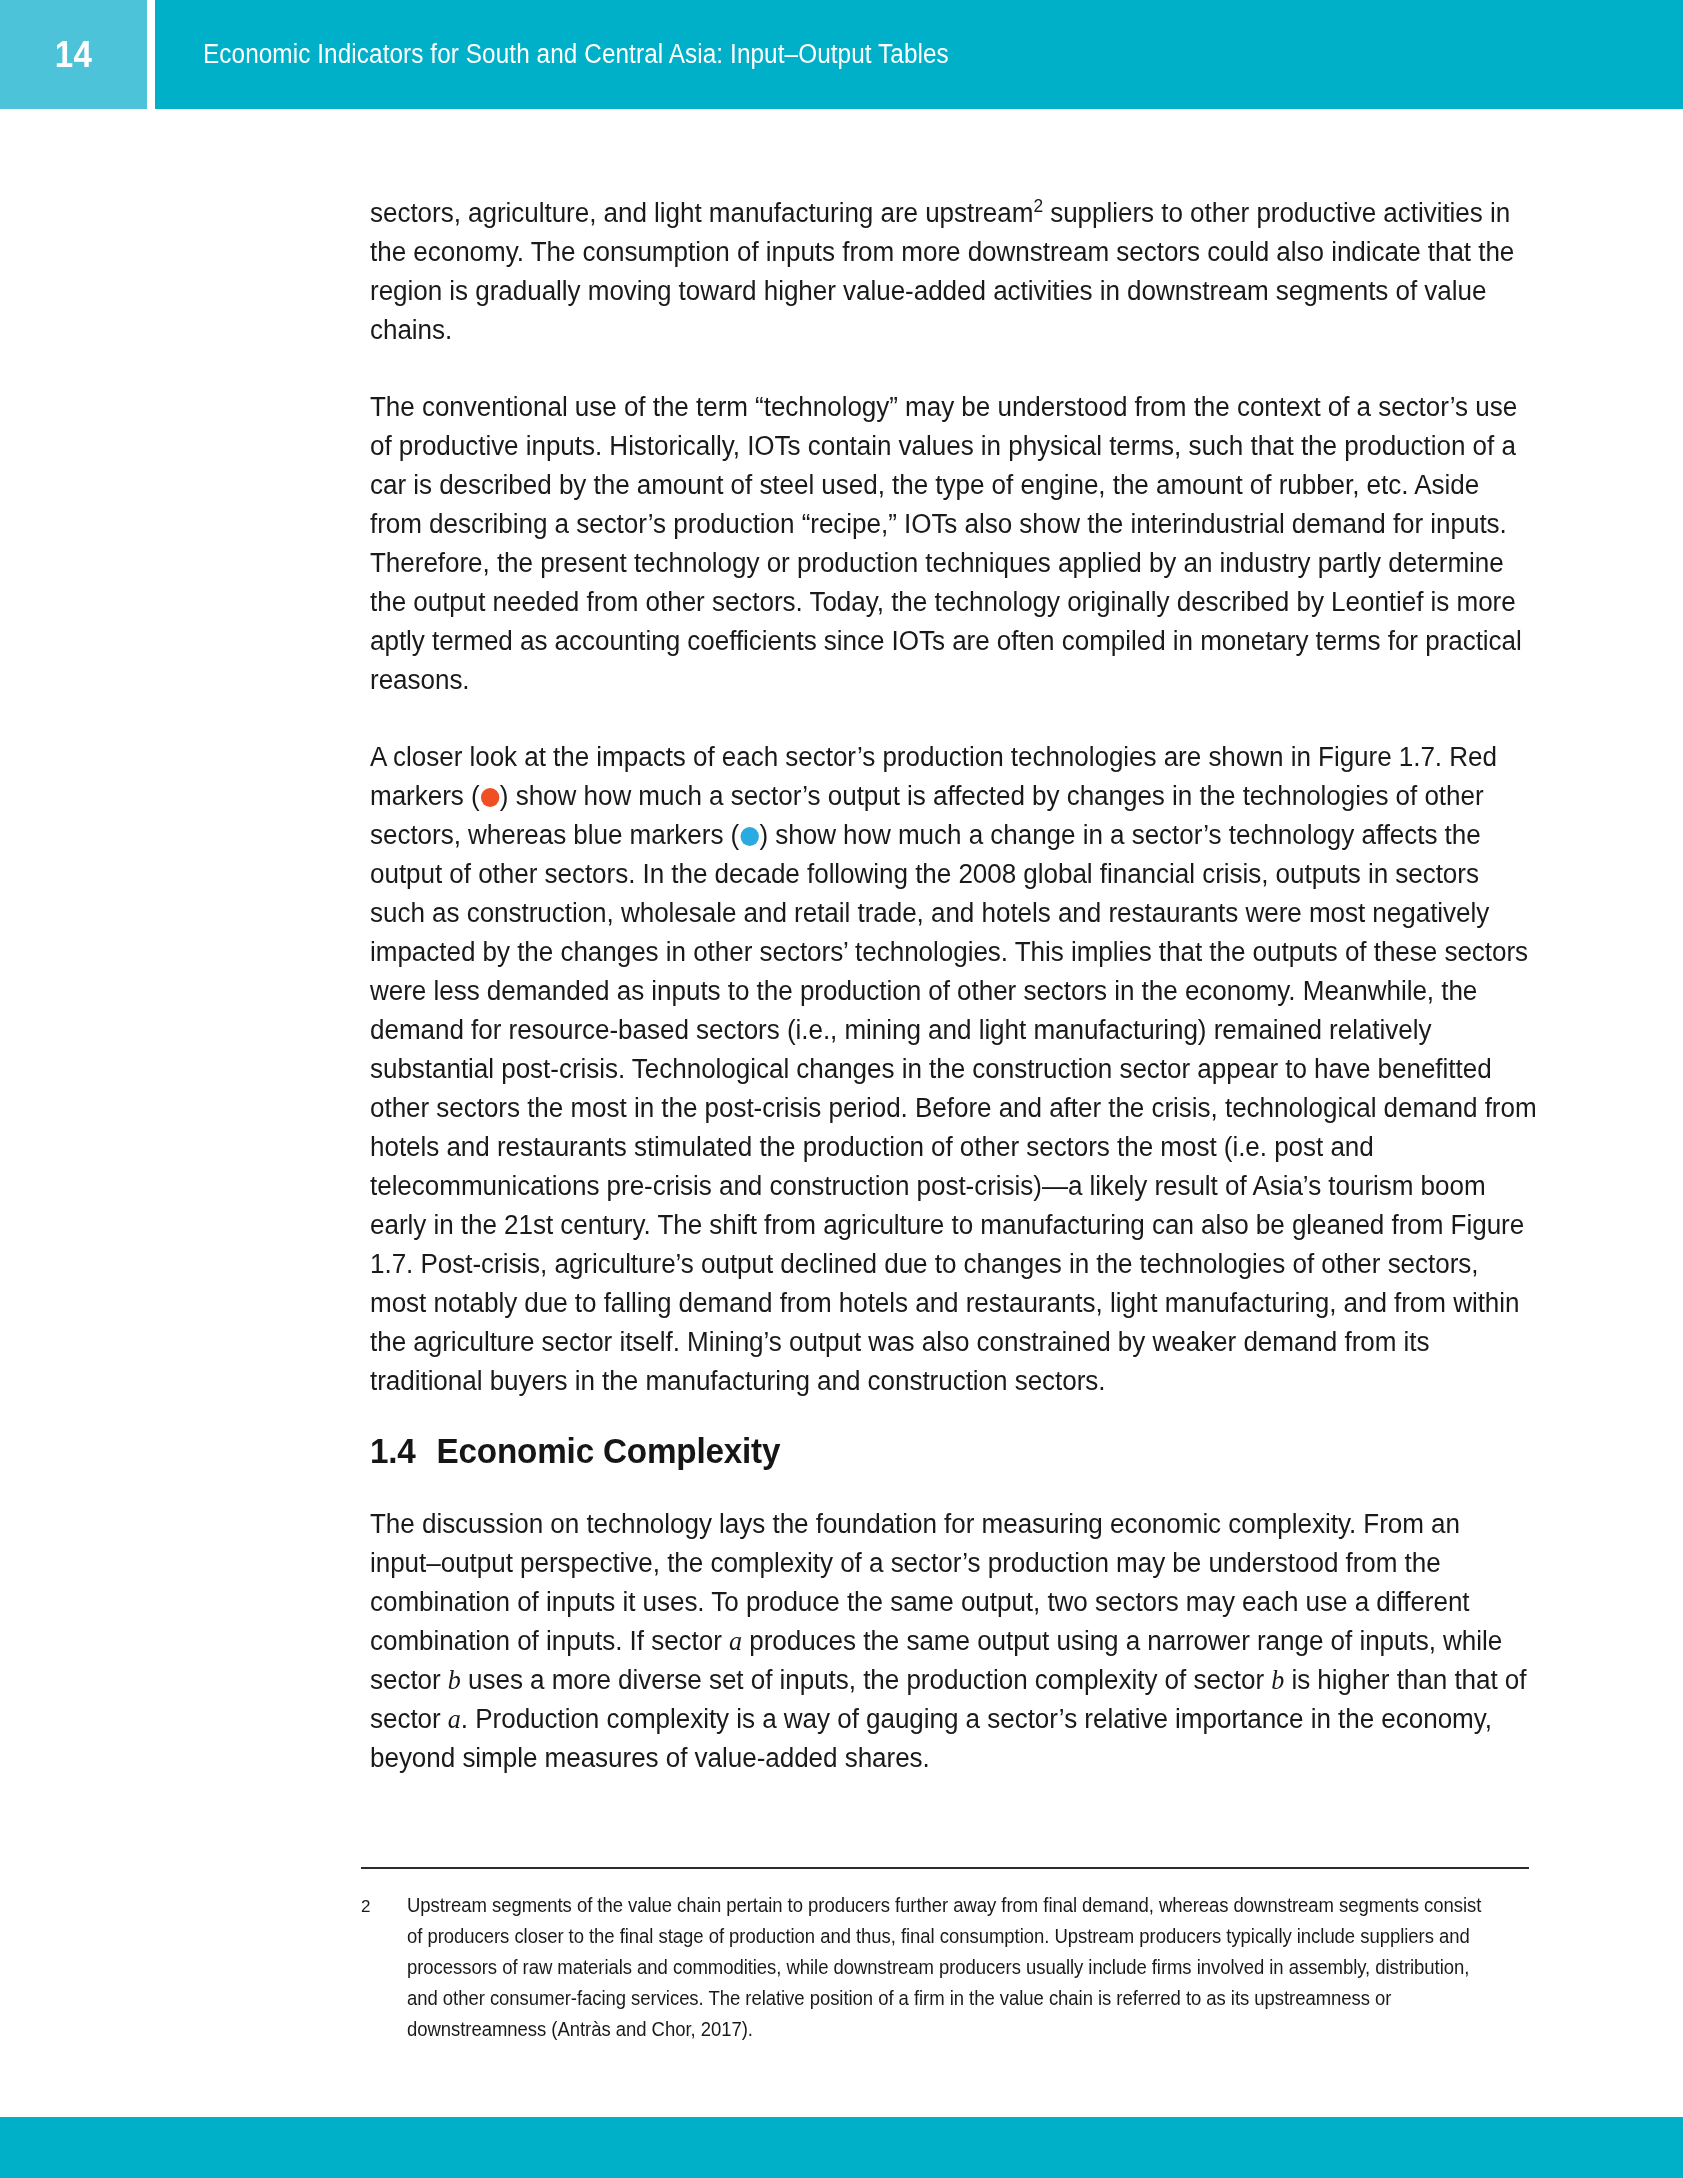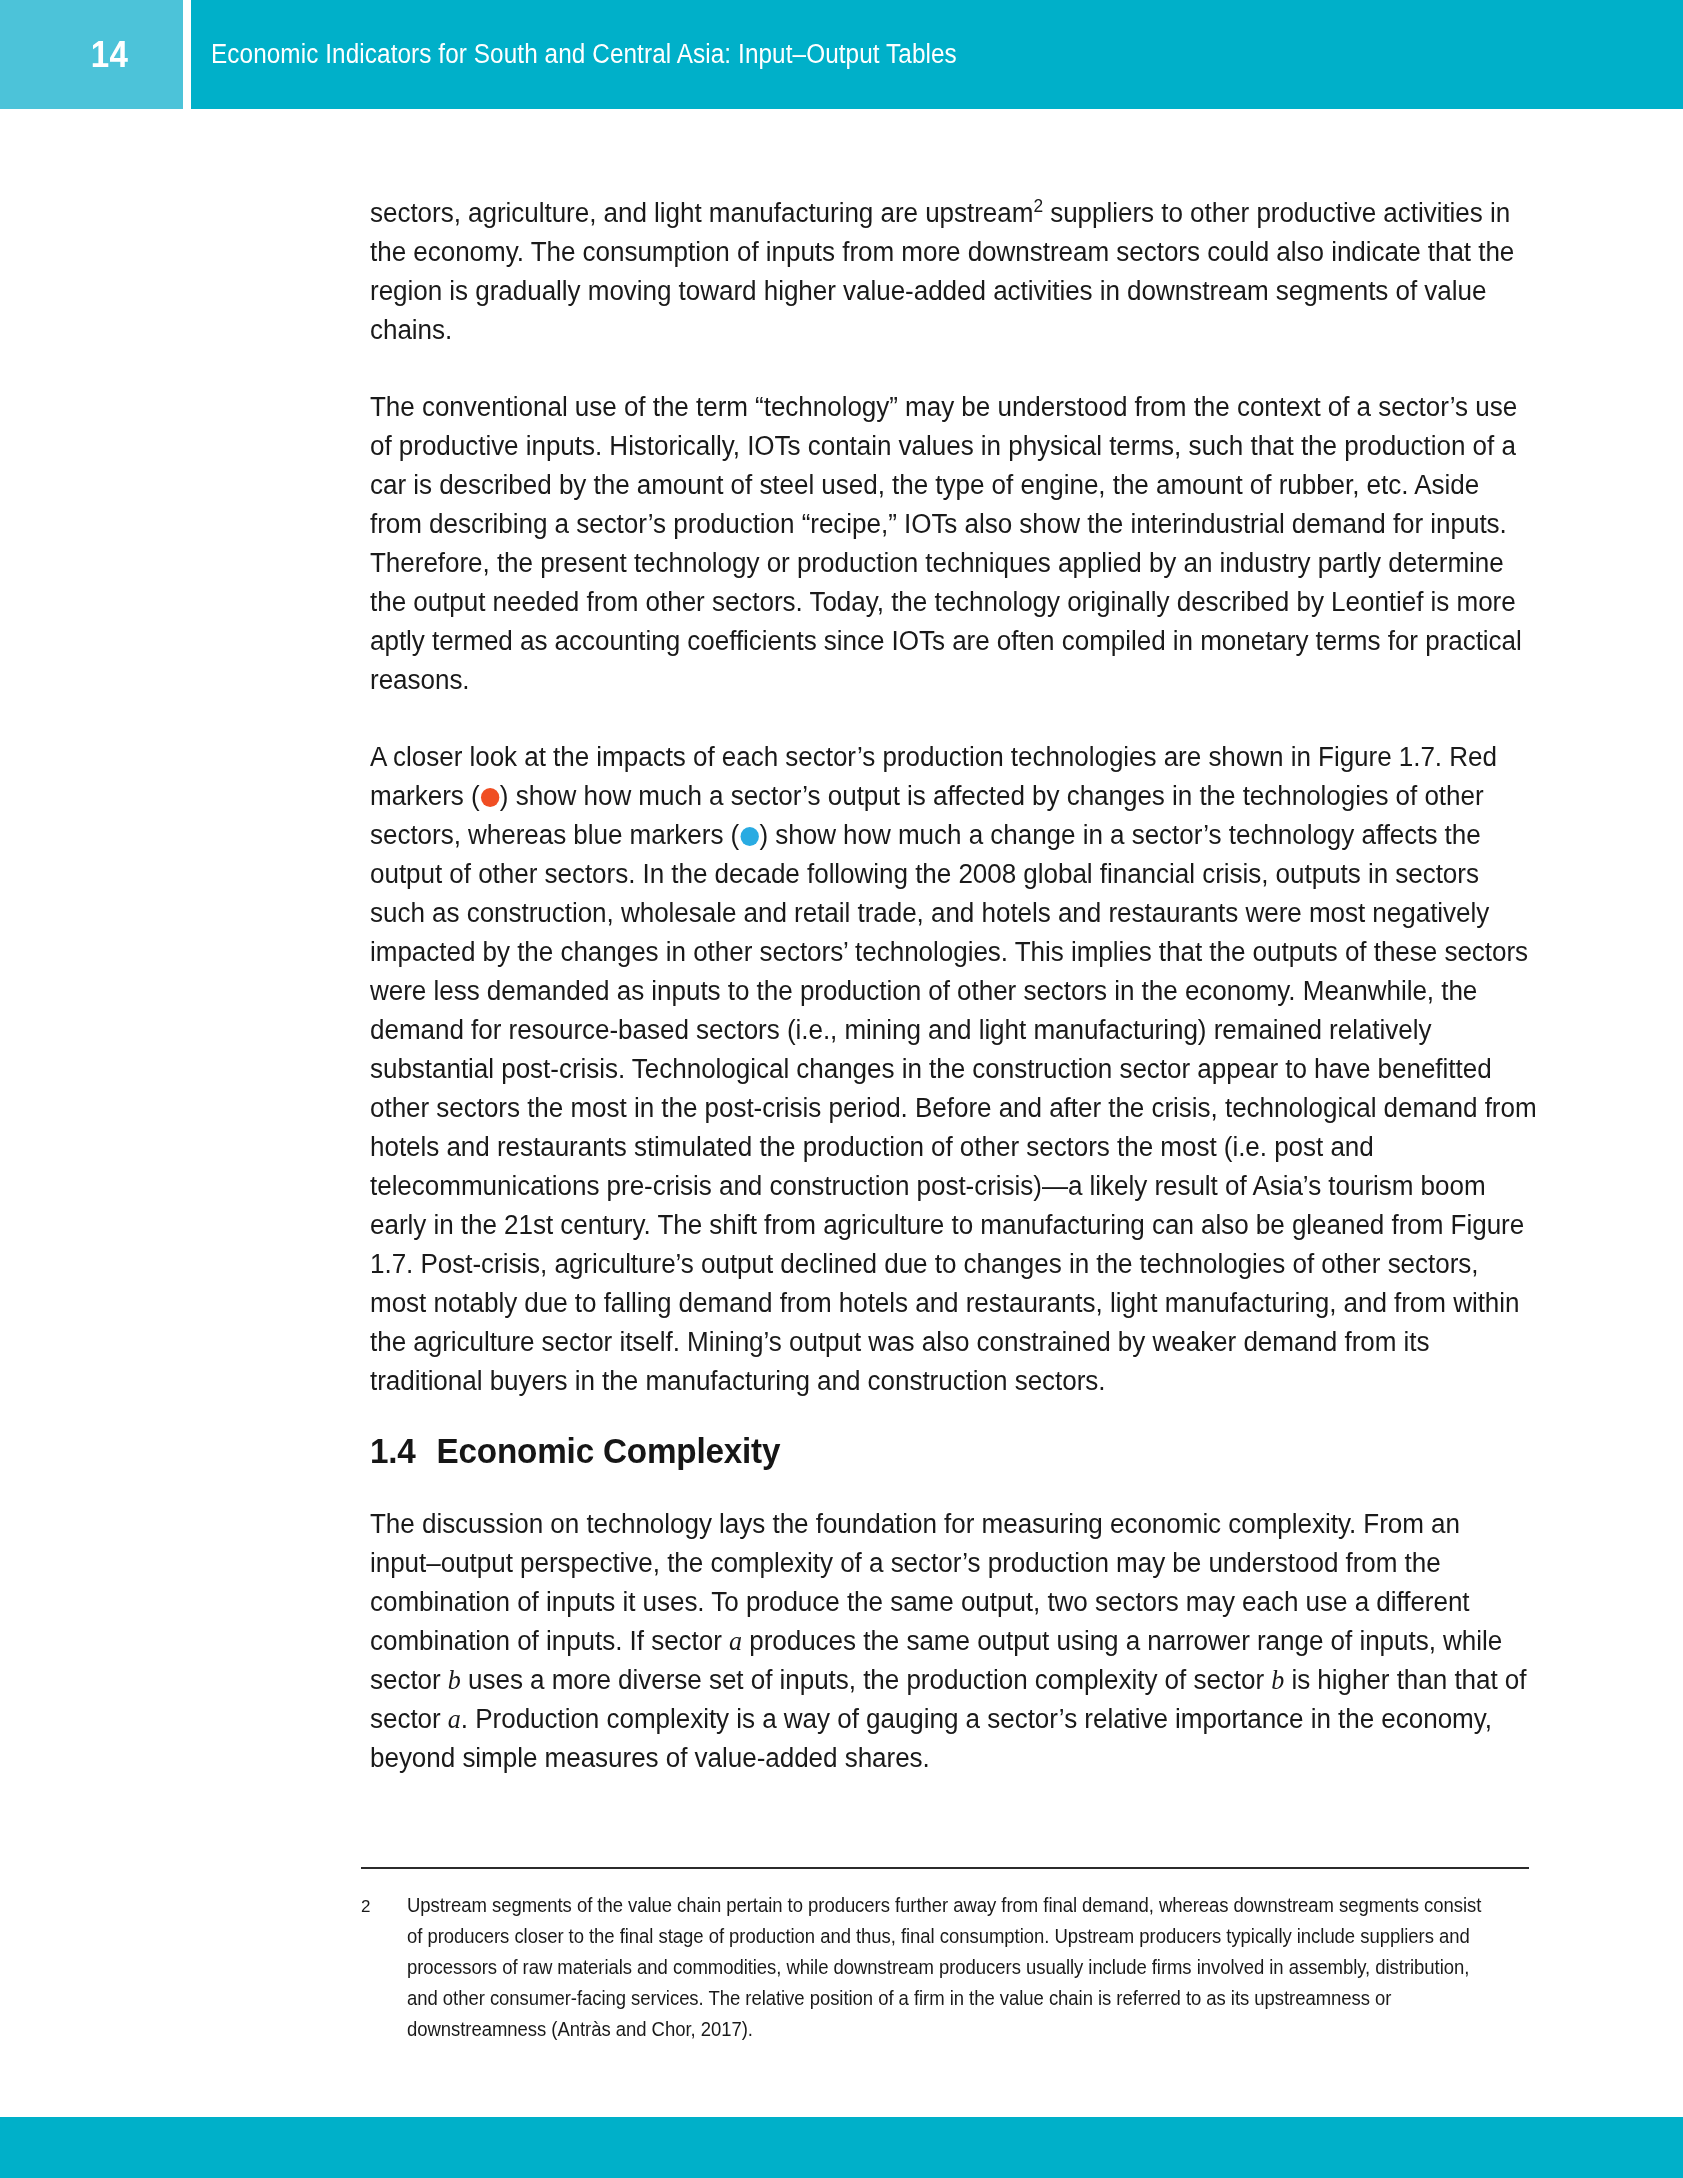--- a/index.html
+++ b/index.html
@@ -25,41 +25,40 @@
     display: flex;
     align-items: stretch;
   }
   .folio-block {
     width: 147px;
     background: #4cc3d9;
     display: flex;
     align-items: center;
     justify-content: center;
     flex: 0 0 auto;
-    padding-left: 36px;
   }
   .folio-number {
     color: #ffffff;
     font-size: 36px;
     font-weight: 600;
     letter-spacing: 0.5px;
     font-family: "Liberation Sans", sans-serif;
     transform: scaleX(0.92);
   }
   .header-gap {
     width: 8px;
     background: #ffffff;
     flex: 0 0 auto;
   }
   .header-title-block {
     flex: 1 1 auto;
     background: #00b0c9;
     display: flex;
     align-items: center;
-    padding-left: 20px;
+    padding-left: 48px;
     box-sizing: border-box;
   }
   .header-title {
     color: #ffffff;
     font-size: 27px;
     font-weight: 400;
     letter-spacing: 0.1px;
     transform: scaleX(0.90);
     transform-origin: left center;
     white-space: nowrap;

